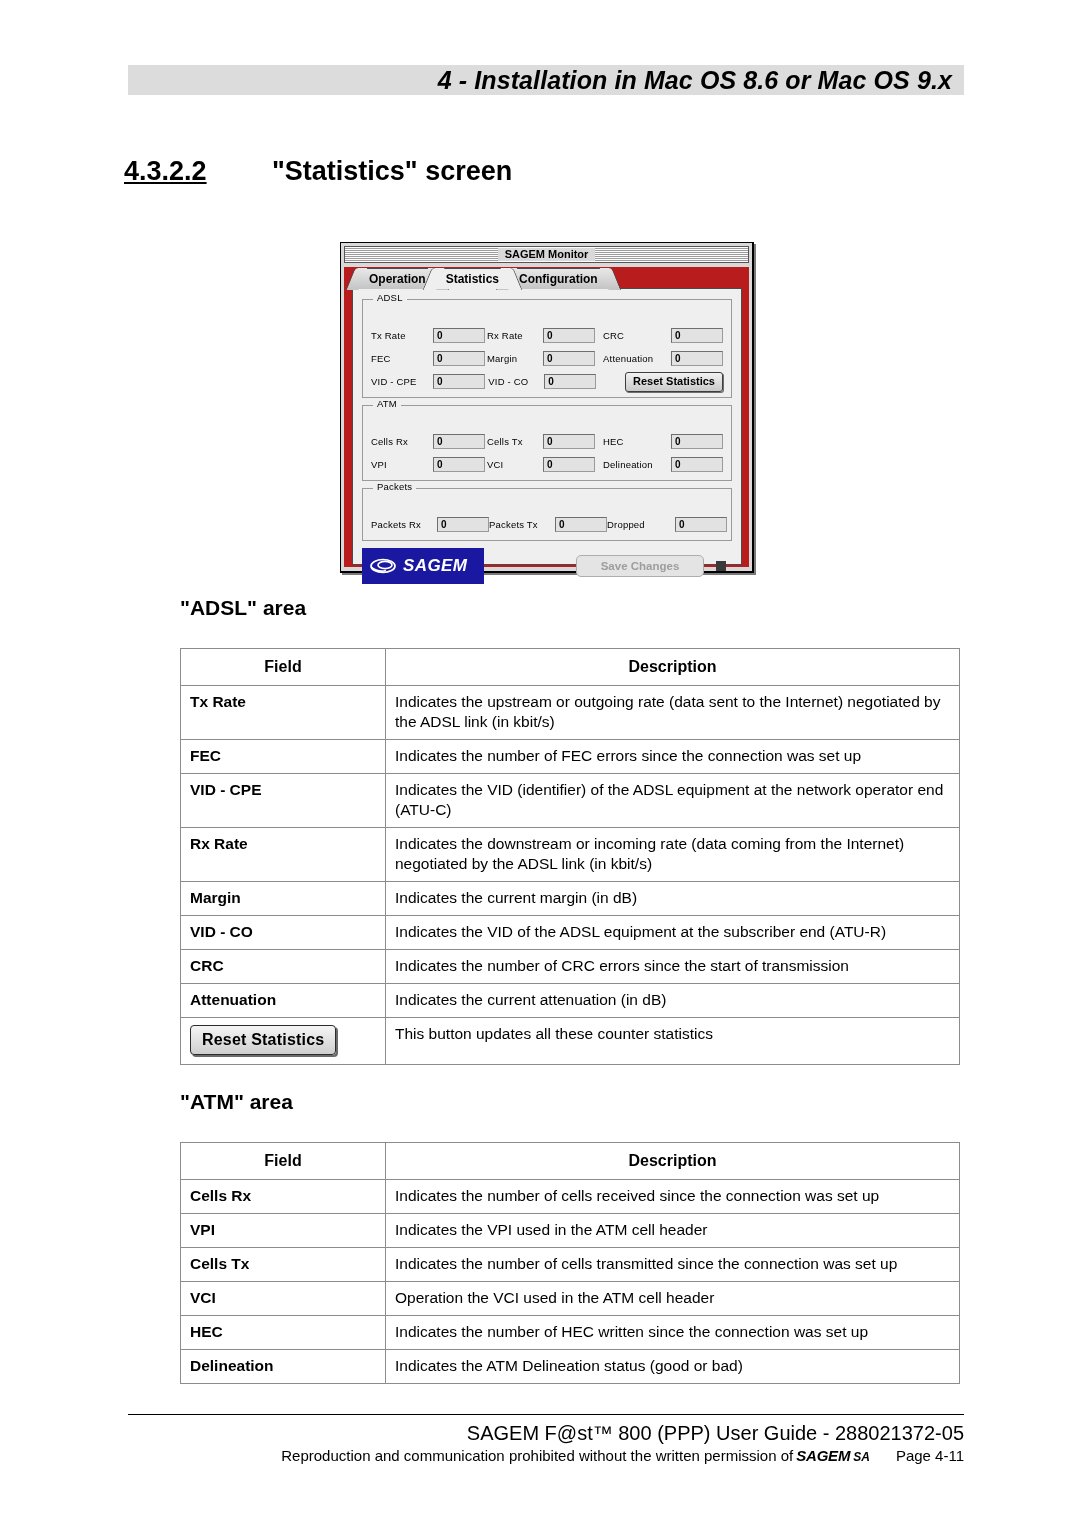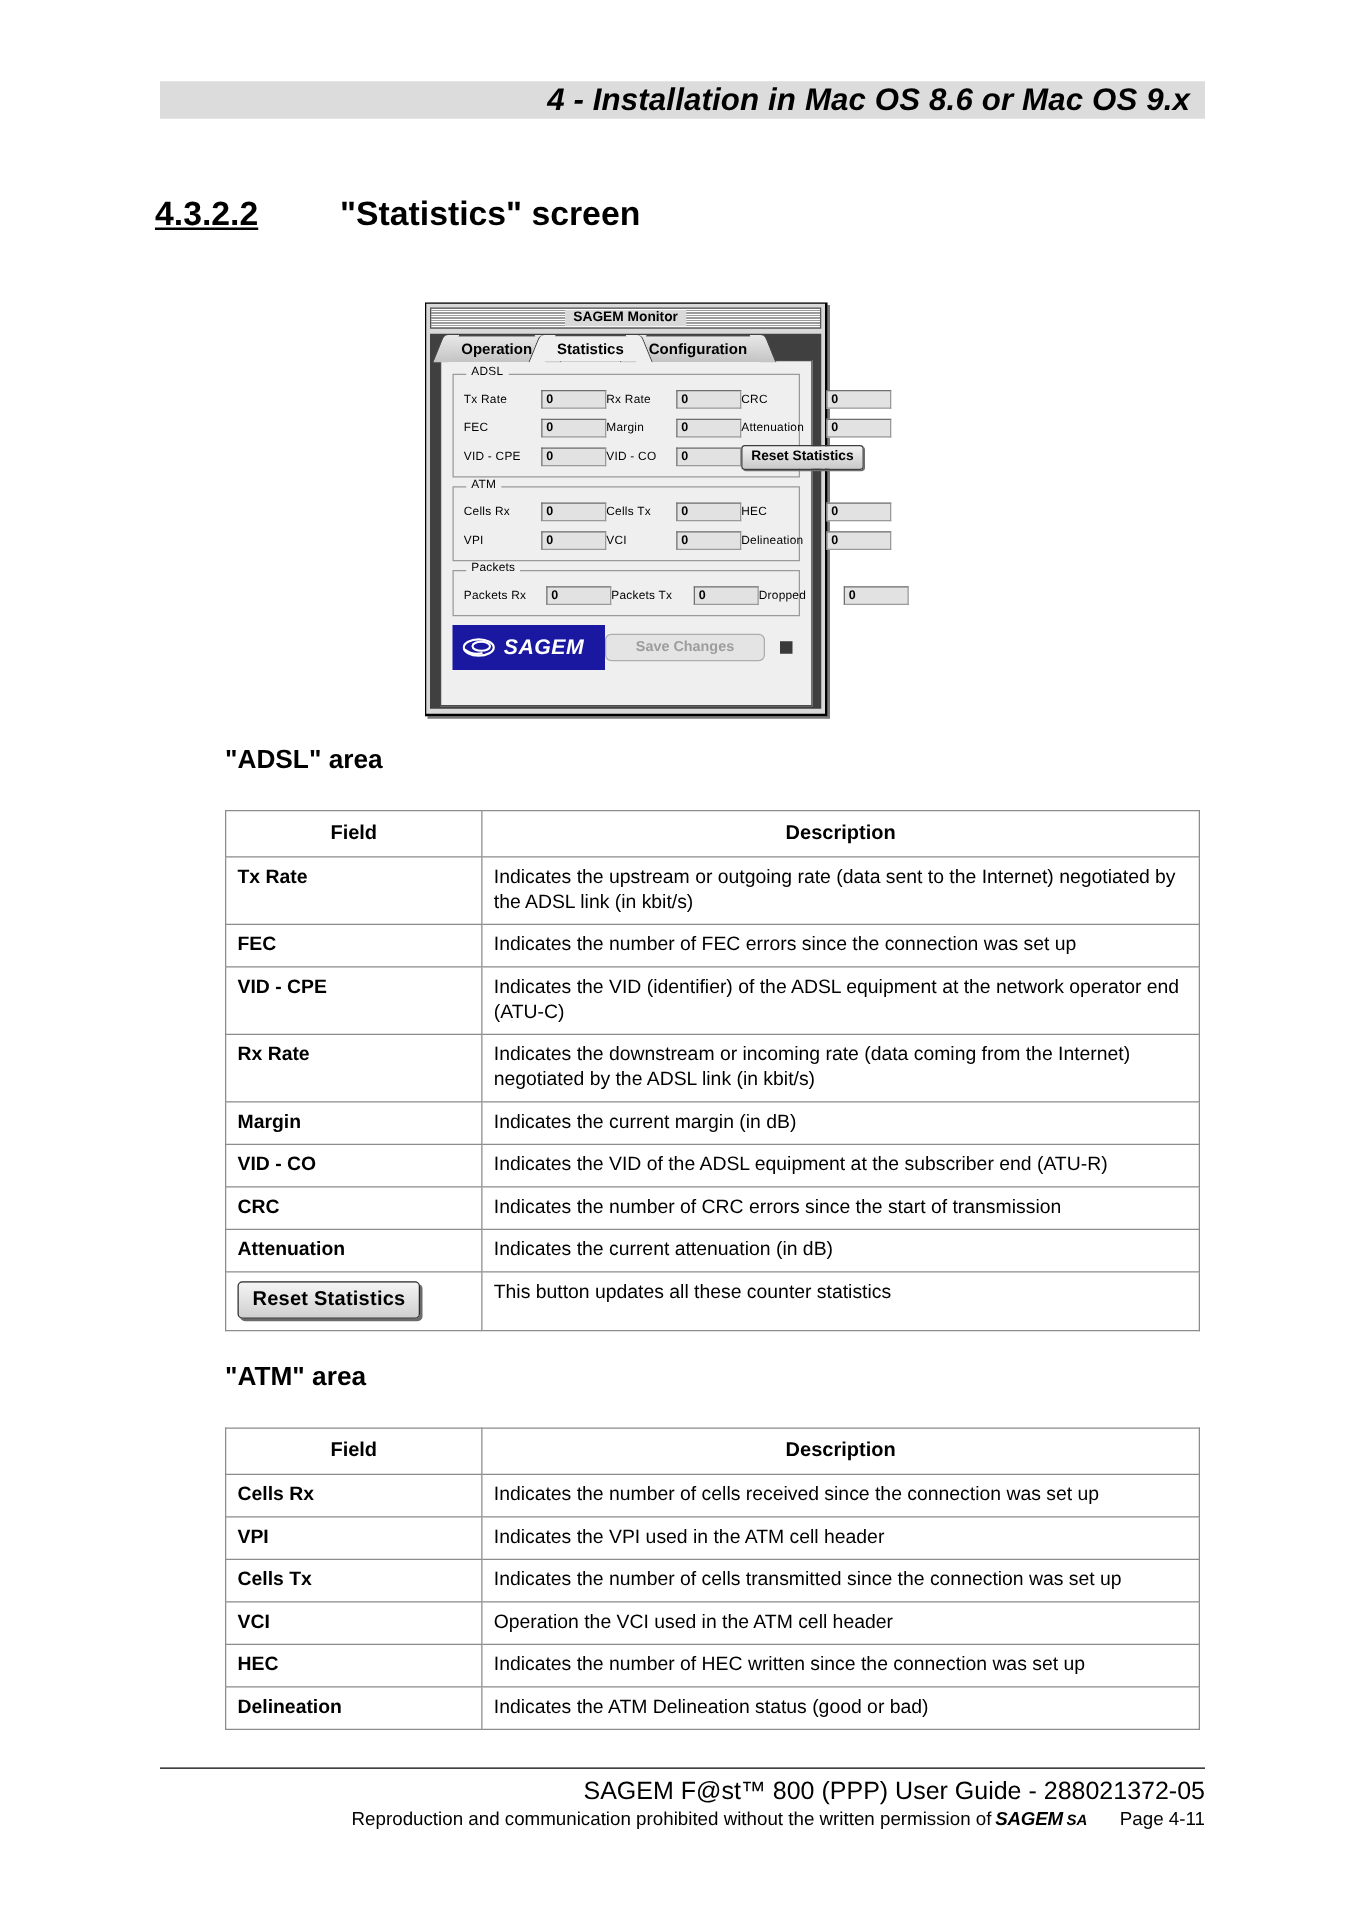--- a/index.html
+++ b/index.html
@@ -48,21 +48,21 @@
     font-weight: bold;
   }
   .section-number { width: 148px; text-decoration: underline; }
   .section-title { white-space: nowrap; }
 
   
   .mac-window {
     position: absolute;
     left: 340px;
     top: 242px;
-    width: 322px;
+    width: 414px;
     height: 331px;
     background: #d9d9d9;
     border: 1px solid #000;
     border-right-width: 2px;
     border-bottom-width: 2px;
     box-shadow: 2px 2px 0 #7a7a7a;
     box-sizing: border-box;
     padding: 3px;
   }
   .mac-titlebar {
@@ -82,21 +82,21 @@
     padding: 0 7px;
     font-size: 11px;
     font-weight: bold;
     line-height: 13px;
     white-space: nowrap;
   }
   .mac-body {
     position: relative;
     margin-top: 4px;
     height: 300px;
-    background: #404040;
+    background: #b91c1c;
   }
 
   
   .tabstrip {
     position: relative;
     height: 22px;
     display: flex;
     align-items: flex-end;
     padding-left: 12px;
     z-index: 3;
@@ -161,21 +161,21 @@
     box-sizing: border-box;
     padding: 10px 9px 6px 9px;
     z-index: 2;
   }
 
   
   .group {
     position: relative;
     border: 1px solid #9a9a9a;
     margin-bottom: 7px;
-    padding: 11px 8px 7px 8px;
+    padding: 27px 8px 7px 8px;
   }
   .group-legend {
     position: absolute;
     top: -7px;
     left: 10px;
     background: #efefef;
     padding: 0 4px;
     font-size: 9.5px;
     line-height: 10px;
     letter-spacing: 0.2px;

